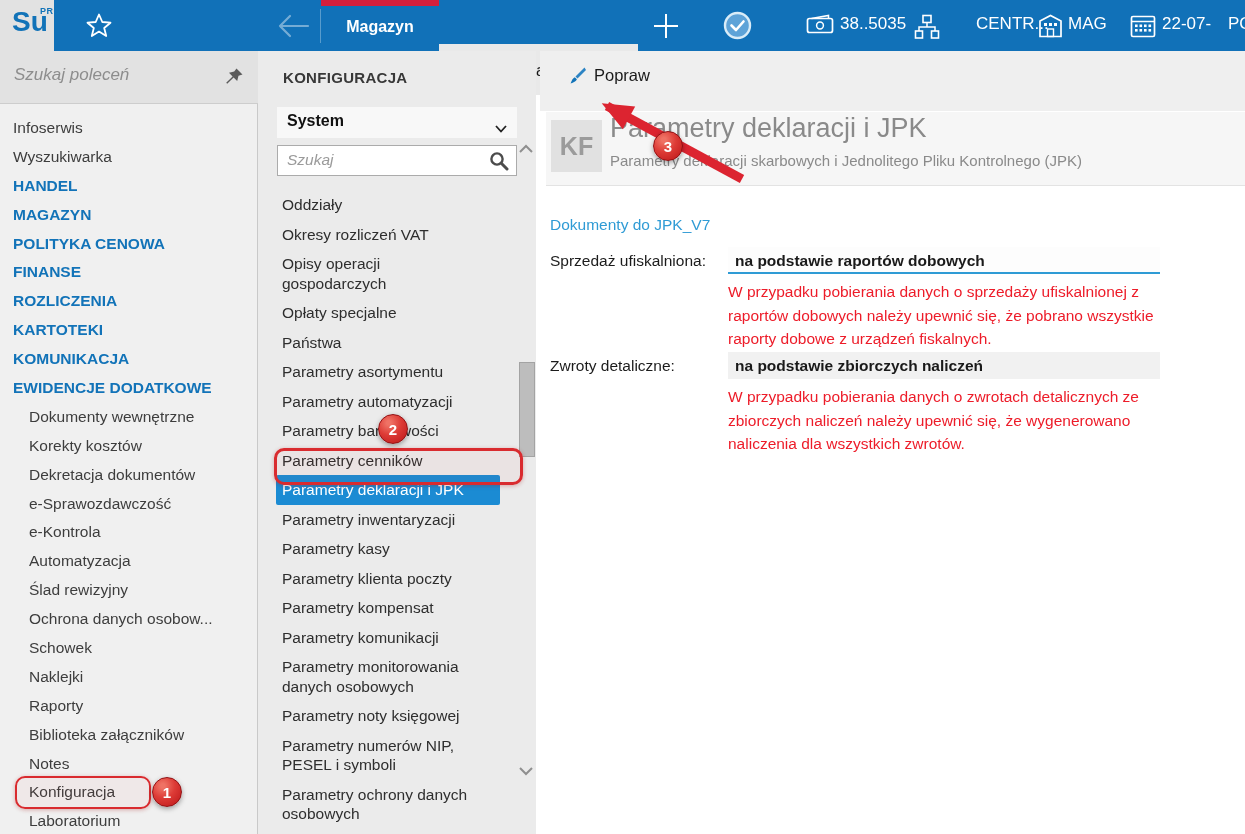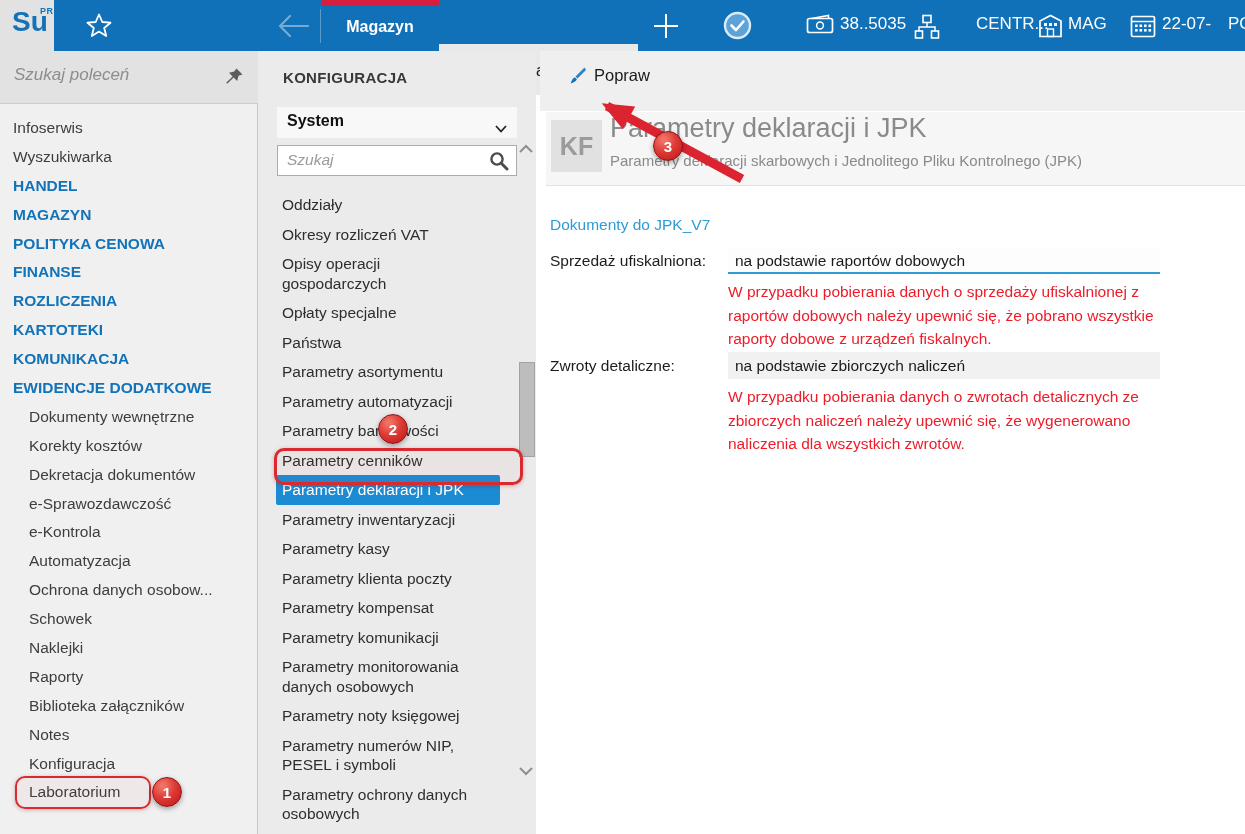--- a/index.html
+++ b/index.html
@@ -60,21 +60,21 @@
   .btn-popraw{position:absolute;left:24px;top:13px;height:26px;cursor:default;}
   .btn-popraw .ic{position:absolute;left:0;top:2px;width:22px;height:22px;}
   .btn-popraw .lbl{position:absolute;left:30px;top:2px;font-size:16.5px;color:#1a1a1a;white-space:nowrap;}
   .dt-header{position:absolute;left:6px;top:61px;width:699px;height:74px;background:#f6f6f6;border-bottom:1px solid #e3e3e3;box-sizing:border-box;}
   .kf-badge{position:absolute;left:11px;top:69px;width:51px;height:52px;background:#e1e1e1;color:#9b9b9b;font-size:25px;font-weight:600;text-align:center;line-height:52px;}
   .dt-title{position:absolute;left:70px;top:62px;font-size:27px;color:#8a8a8a;white-space:nowrap;}
   .dt-subtitle{position:absolute;left:70px;top:101px;font-size:15px;color:#8a8a8a;white-space:nowrap;}
   .dt-section{position:absolute;left:10px;top:165px;font-size:15.5px;color:#2f9bd5;}
   .fld-label{position:absolute;left:10px;font-size:15.5px;color:#1c1c1c;white-space:nowrap;}
   .fld-label.f0{top:201px;} .fld-label.f1{top:306px;}
-  .fld{position:absolute;left:188px;width:432px;height:27px;font-size:15.5px;color:#1a1a1a;line-height:27px;padding-left:7px;box-sizing:border-box;white-space:nowrap;overflow:hidden;}
+  .fld{position:absolute;left:188px;width:432px;height:27px;font-size:15.5px;color:#1a1a1a;line-height:27px;padding-left:7px;box-sizing:border-box;white-space:nowrap;overflow:hidden;font-weight:bold;}
   .fld.f0{top:196px;background:#fdfdfd;border-bottom:2px solid #2f9bd5;}
   .fld.f1{top:301px;background:#f1f1f1;}
   .warn{position:absolute;left:188px;width:452px;font-size:15.5px;line-height:23.5px;color:#ed1c29;}
   .warn.f0{top:229px;} .warn.f1{top:334px;}
 
   
   .ann{position:absolute;pointer-events:none;}
   .ann-box{border:2px solid #d92b2f;border-radius:10px;box-shadow:0 1px 4px rgba(160,10,10,.3);background:rgba(225,45,50,.04);box-sizing:border-box;}
   .ann-box-1{left:15px;top:776px;width:136px;height:33px;}
   .ann-box-2{left:274px;top:448px;width:249px;height:37px;border-width:3px;}
@@ -200,20 +200,21 @@
         <div class="sb-item t-section">ROZLICZENIA</div>
         <div class="sb-item t-section">KARTOTEKI</div>
         <div class="sb-item t-section">KOMUNIKACJA</div>
         <div class="sb-item t-section">EWIDENCJE DODATKOWE</div>
         <div class="sb-item t-sub">Dokumenty wewnętrzne</div>
         <div class="sb-item t-sub">Korekty kosztów</div>
         <div class="sb-item t-sub">Dekretacja dokumentów</div>
         <div class="sb-item t-sub">e-Sprawozdawczość</div>
         <div class="sb-item t-sub">e-Kontrola</div>
         <div class="sb-item t-sub">Automatyzacja</div>
+        <div class="sb-item t-sub">Ślad rewizyjny</div>
         <div class="sb-item t-sub">Ochrona danych osobow...</div>
         <div class="sb-item t-sub">Schowek</div>
         <div class="sb-item t-sub">Naklejki</div>
         <div class="sb-item t-sub">Raporty</div>
         <div class="sb-item t-sub">Biblioteka załączników</div>
         <div class="sb-item t-sub">Notes</div>
         <div class="sb-item t-sub">Konfiguracja</div>
         <div class="sb-item t-sub">Laboratorium</div>
       </div>
   </div>

